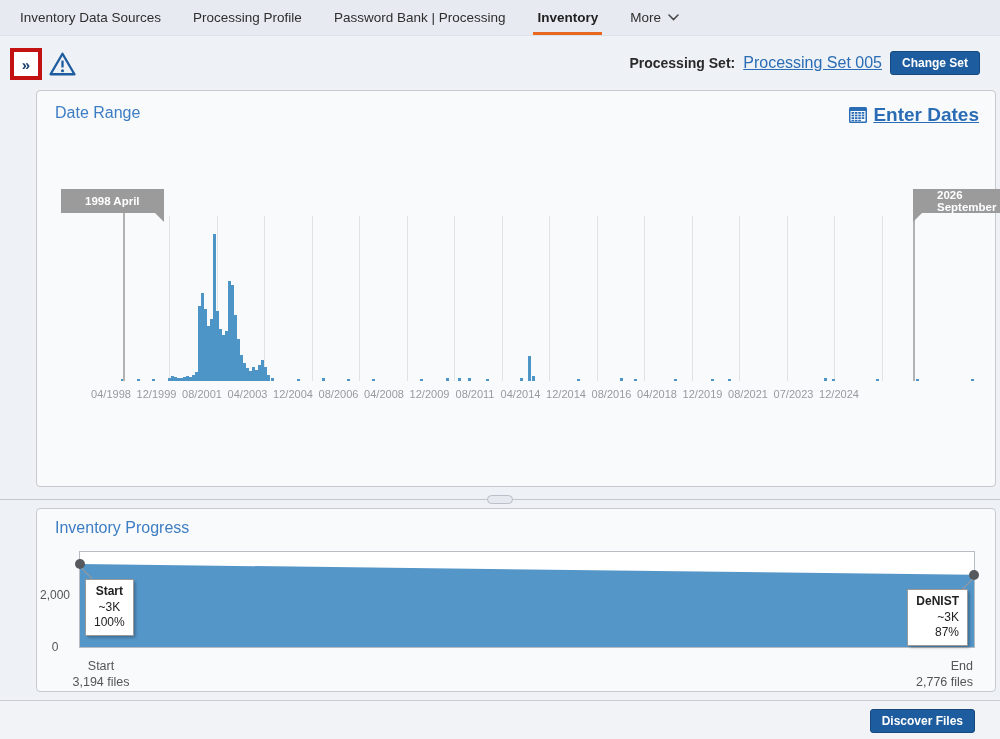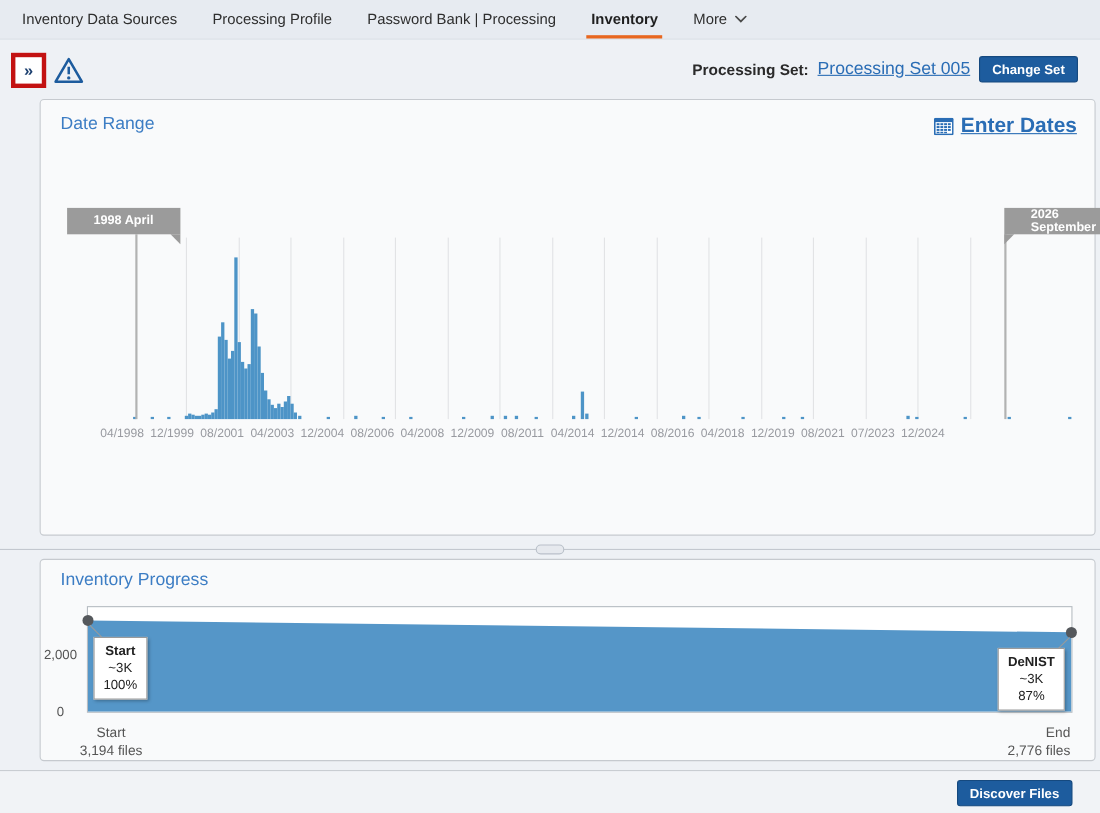--- a/index.html
+++ b/index.html
@@ -280,21 +280,21 @@
       <div class="marker" id="marker-end" style="left: 894px; top: 22.8px;"></div>
       <div class="connector" style="left:2px; top:16px; transform:rotate(45deg); transform-origin:left top;"></div>
       <div class="connector" style="right:2px; top:27px; transform:rotate(-45deg); transform-origin:right top;"></div>
     </div>
 
     <div class="info-box" style="left:48px; top:70px;">
       <div class="t">Start</div>
       <div>~3K</div>
       <div>100%</div>
     </div>
-    <div class="info-box" style="right:27px; top:80px;">
+    <div class="info-box" style="right:27px; top:80px;text-align:right;">
       <div class="t">DeNIST</div>
       <div>~3K</div>
       <div>87%</div>
     </div>
 
     <div class="axis-block" style="left:14px; top:150px; width:100px; text-align:center;">
       <div>Start</div>
       <div>3,194 files</div>
     </div>
     <div class="axis-block" style="right:22px; top:150px; text-align:right;">

